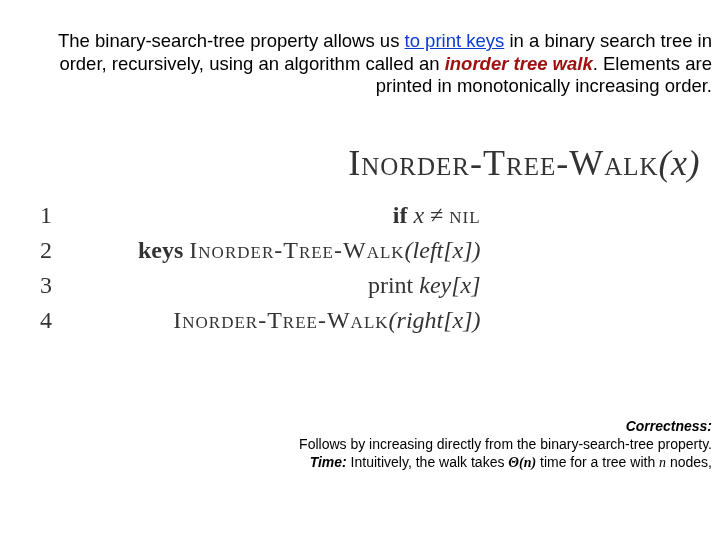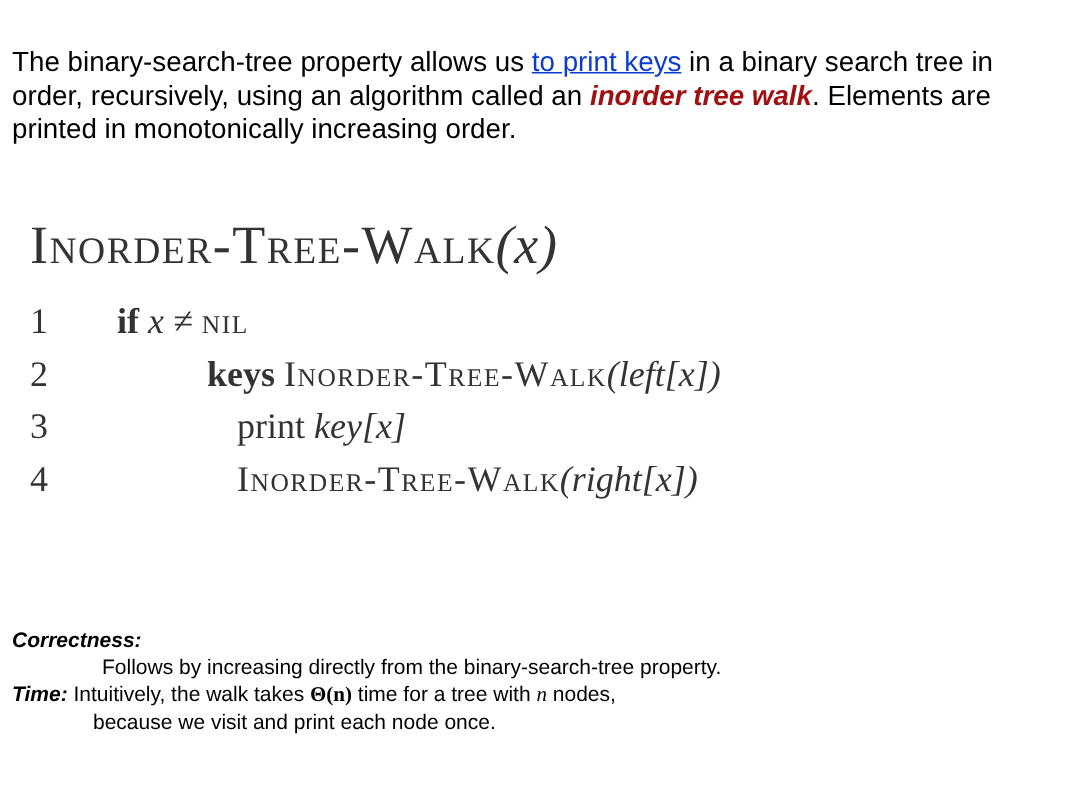--- a/index.html
+++ b/index.html
@@ -9,20 +9,21 @@
     height: 540px;
     background: #ffffff;
     font-family: Arial, Helvetica, sans-serif;
     color: #000;
   }
   .slide {
     position: relative;
     width: 720px;
     height: 540px;
     box-sizing: border-box;
+    text-align: right;
   }
   .intro {
     position: absolute;
     left: 8px;
     top: 30px;
     width: 704px;
     font-size: 18.5px;
     line-height: 1.22;
   }
   .link { color: #0b3bd1; text-decoration: underline; }
@@ -66,21 +67,21 @@
 
   .bottom {
     position: absolute;
     left: 8px;
     top: 418px;
     width: 704px;
     font-size: 14px;
     line-height: 1.28;
   }
   .hlabel { font-weight: bold; font-style: italic; }
-  .theta { font-family: 'Times New Roman', serif; font-weight: bold; }
+  .theta { font-family: 'Times New Roman', serif; font-weight: bold; font-style: italic; }
   .nvar  { font-family: 'Times New Roman', serif; font-style: italic; }
   .follows { padding-left: 60px; display: block; }
   .timeln  { }
   .timerest { padding-left: 54px; display: block; }
 </style>
 </head>
 <body>
 
 <div class="slide">
 
@@ -135,16 +136,15 @@
   </div>
 
   <div class="bottom">
     <div>
       <span class="hlabel">Correctness:</span>
     </div>
     <span class="follows">Follows by increasing directly from the binary-search-tree property.</span>
     <div class="timeln">
       <span class="hlabel">Time:</span><span> Intuitively, the walk takes </span><span class="theta">Θ(n)</span><span> time for a tree with </span><span class="nvar">n</span><span> nodes,</span>
     </div>
-    <span class="timerest">because we visit and print each node once.</span>
   </div>
 
 </div>
 
 </body></html>

